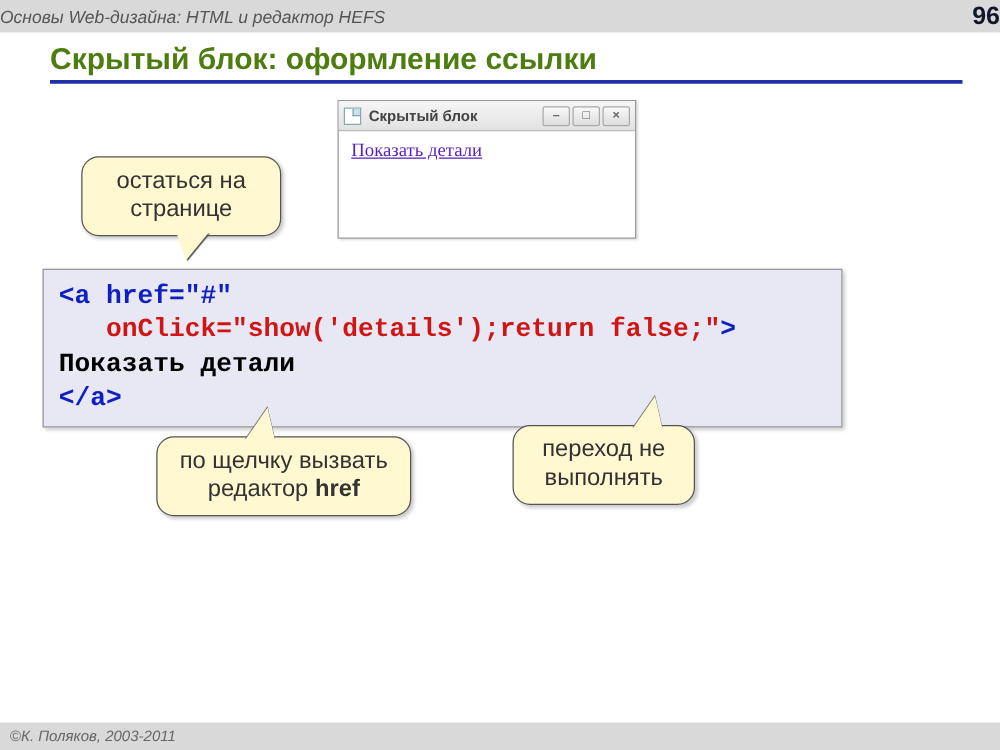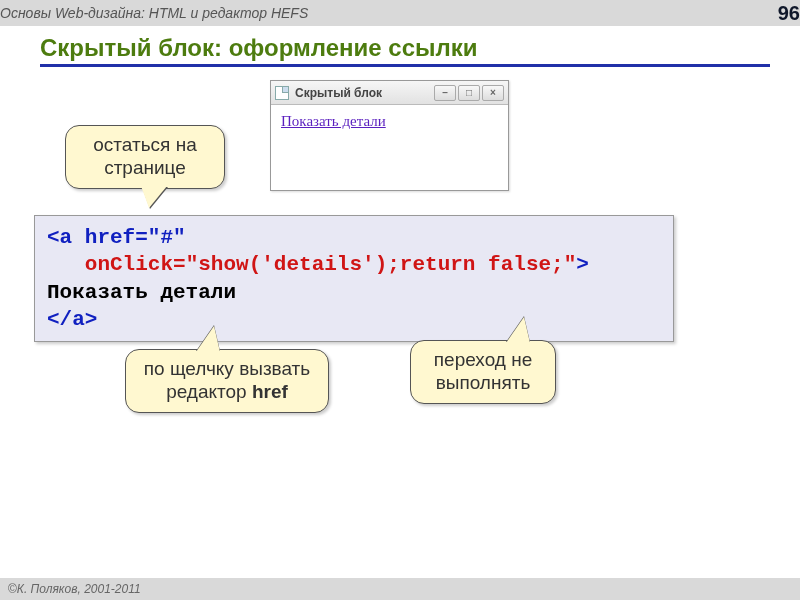--- a/index.html
+++ b/index.html
@@ -204,14 +204,14 @@
   <span class="tail"></span>
 </div>
 
 <div class="callout c3">
   <span>переход не выполнять</span>
   <span class="tail"></span>
 </div>
 
 <div class="footer">
   <span class="copy">© </span>
-  <span class="ital">К. Поляков, 2001-2011</span>
+  <span class="ital">К. Поляков, 2003-2011</span>
 </div>
 
 </body></html>

